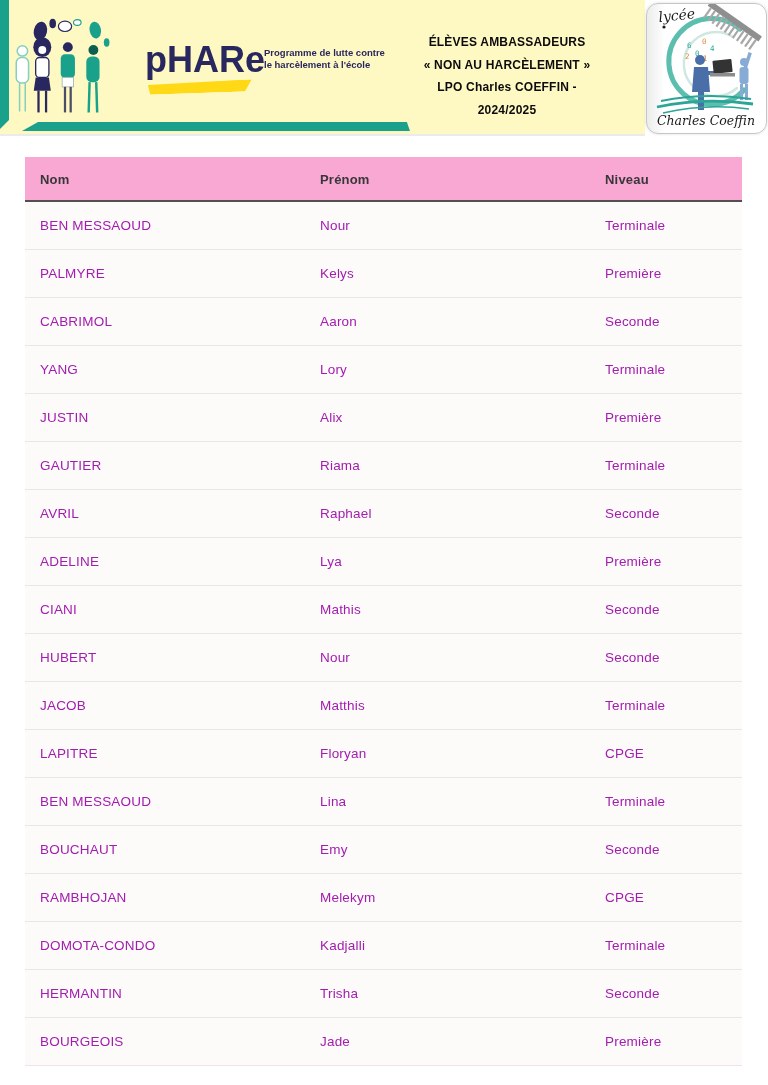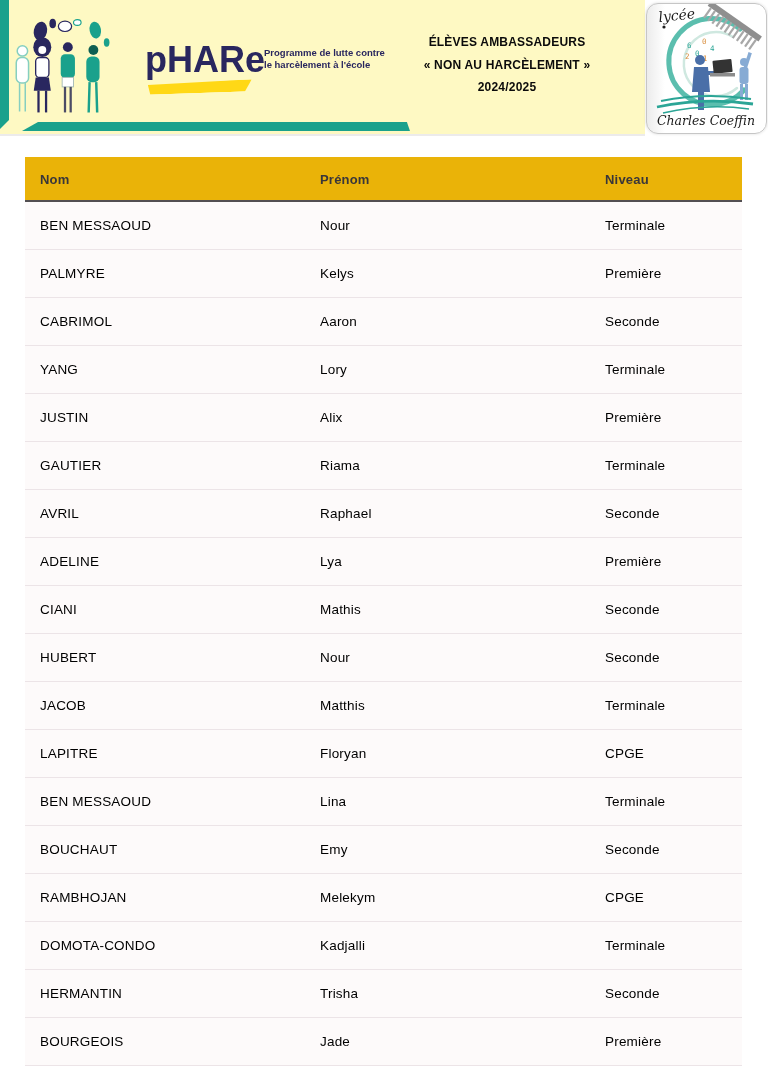--- a/index.html
+++ b/index.html
@@ -28,24 +28,24 @@
   .logo-card{position:absolute;left:646px;top:3px;width:119px;height:129px;border-radius:12px;
     background:linear-gradient(90deg,#ececec,#ffffff 15%);
     border:1px solid #c6c6c6;box-shadow:0 0 3px rgba(0,0,0,0.14);}
   .logo-card svg{position:absolute;inset:0;width:100%;height:100%;}
 
   
   table.roster{position:absolute;left:25px;top:157px;width:717px;border-collapse:collapse;background:#fdfafa;}
   .roster col.c0{width:280px;} .roster col.c1{width:285px;} .roster col.c2{width:152px;}
   .roster th{
     text-align:left;font-size:13px;font-weight:bold;color:#39363a;letter-spacing:0.2px;
-    padding:15px 0 13px 15px;border-bottom:2px solid #534f51;background:#eab308;
+    padding:15px 0 13px 15px;border-bottom:2px solid #534f51;background:#f9a8d4;
   }
   .roster td{
-    font-size:13.5px;color:#000000;letter-spacing:0.2px;
+    font-size:13.5px;color:#a21caf;letter-spacing:0.2px;
     padding:0 0 0 15px;height:47px;border-bottom:1px solid #ece4e7;
   }
 </style>
 </head>
 <body>
 
 <div class="page">
 
   <div class="header">
 
@@ -95,20 +95,21 @@
         <div class="phare-tagline">
           <div>Programme de lutte contre</div>
           <div>le harcèlement à l'école</div>
         </div>
       </div>
     </div>
 
     <div class="title">
       <div>ÉLÈVES AMBASSADEURS</div>
       <div>« NON AU HARCÈLEMENT »</div>
+      <div>LPO Charles COEFFIN -</div>
       <div>2024/2025</div>
     </div>
 
     <div class="logo-card">
       <svg viewBox="0 0 119 129" aria-hidden="true">
         <path d="M93 25 A43 43 0 1 0 97 86" fill="none" stroke="#49b7a5" stroke-width="5" stroke-linecap="round" opacity="0.9"></path>
         <path d="M86 33 A32 32 0 1 0 90 84" fill="none" stroke="#cfe8e0" stroke-width="2.5" stroke-linecap="round"></path>
         <g transform="rotate(35 80 30)">
           <rect x="48" y="12" width="62" height="6" fill="#8f8f8f"></rect>
           <g stroke="#a8a8a8" stroke-width="2.2">

